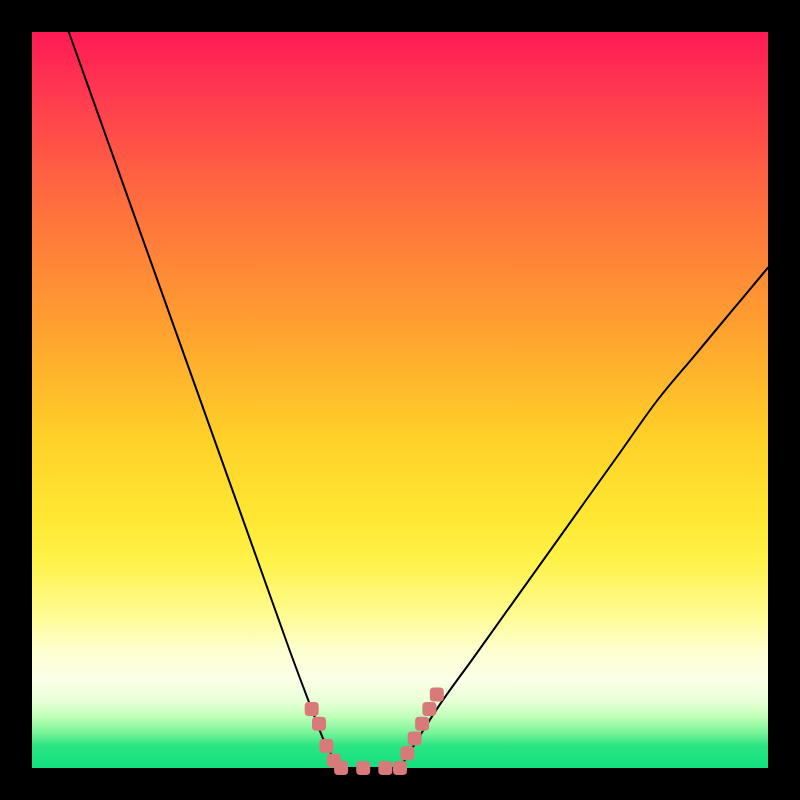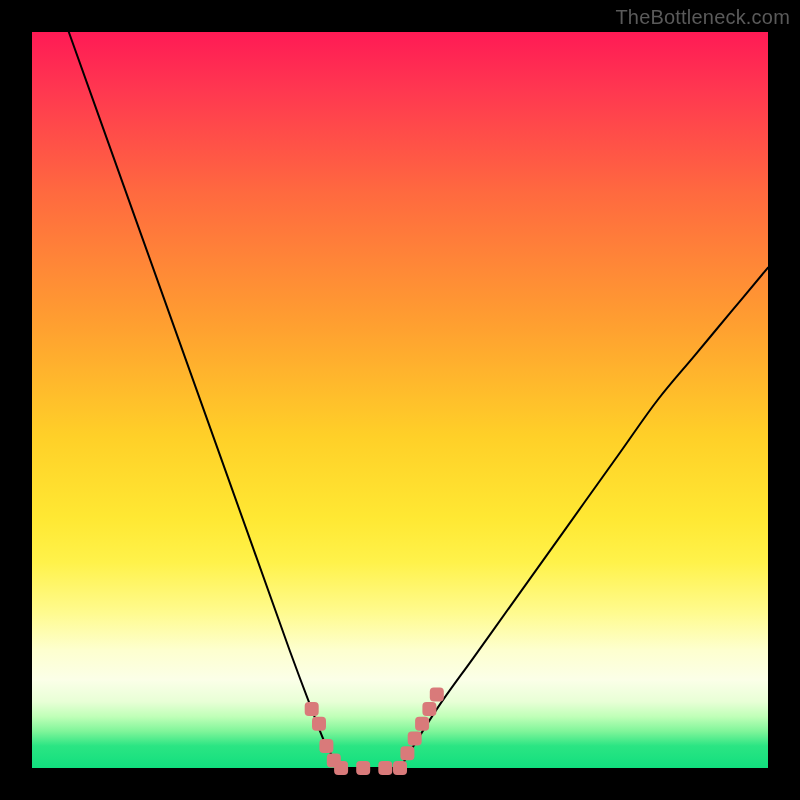--- a/index.html
+++ b/index.html
@@ -72,21 +72,20 @@
   .marker {
     fill: #d97a7a;
     stroke: none;
   }
 </style>
 </head>
 <body>
 
 <div class="frame">
 
-  <div class="watermark">TheBottleneck.com</div>
 
   <div class="plot-area">
     <svg class="curves" viewBox="0 0 736 736" preserveAspectRatio="none">
       <path class="curve" id="curve-left" d="M 36.800000000000004 0 C 43.42400000000001 18.547199999999993, 60.35200000000001 65.94559999999996, 73.60000000000001 103.03999999999996 C 86.84800000000001 140.13439999999997, 97.15199999999999 168.98560000000003, 110.39999999999999 206.08000000000004 C 123.648 243.17440000000005, 133.95200000000003 272.0256, 147.20000000000002 309.12 C 160.448 346.2144, 170.752 375.0656, 184 412.16 C 197.248 449.25440000000003, 207.552 478.10560000000004, 220.79999999999998 515.2 C 234.04799999999997 552.2944, 247.00159999999997 589.0944000000001, 257.59999999999997 618.24 C 268.1984 647.3856, 273.056 659.8976, 279.68 677.12 C 286.30400000000003 694.3424, 289.10080000000005 703.3216, 294.40000000000003 713.92 C 299.6992 724.5183999999999, 306.4704 732.0255999999999, 309.12 736"></path>
       <path class="curve" id="curve-floor" d="M 309.12 736 L 331.2 736 L 353.28 736 L 368 736"></path>
       <path class="curve" id="curve-right" d="M 368 736 C 374.624 725.4016, 391.552 696.992, 404.8 677.12 C 418.048 657.248, 428.352 644.1472, 441.59999999999997 625.6 C 454.84799999999996 607.0528, 465.15200000000004 592.6272, 478.40000000000003 574.08 C 491.648 555.5328000000001, 501.95199999999994 541.1071999999999, 515.1999999999999 522.56 C 528.448 504.01279999999997, 538.752 489.5872, 552 471.04 C 565.248 452.49280000000005, 575.552 438.06719999999996, 588.8000000000001 419.52 C 602.0480000000001 400.9728, 612.3520000000001 385.2224, 625.6 368 C 638.848 350.7776, 649.152 339.7376, 662.4 323.84 C 675.6479999999999 307.94239999999996, 685.9519999999999 295.5776, 699.1999999999999 279.68 C 712.448 263.7824, 729.376 243.4688, 736 235.51999999999998"></path>
       <g id="markers">
           <rect x="272.7" y="670.1" width="14" height="14" rx="4" ry="4" class="marker" fill="#d97a7a"></rect>
           <rect x="280.0" y="684.8" width="14" height="14" rx="4" ry="4" class="marker" fill="#d97a7a"></rect>
           <rect x="287.4" y="706.9" width="14" height="14" rx="4" ry="4" class="marker" fill="#d97a7a"></rect>

